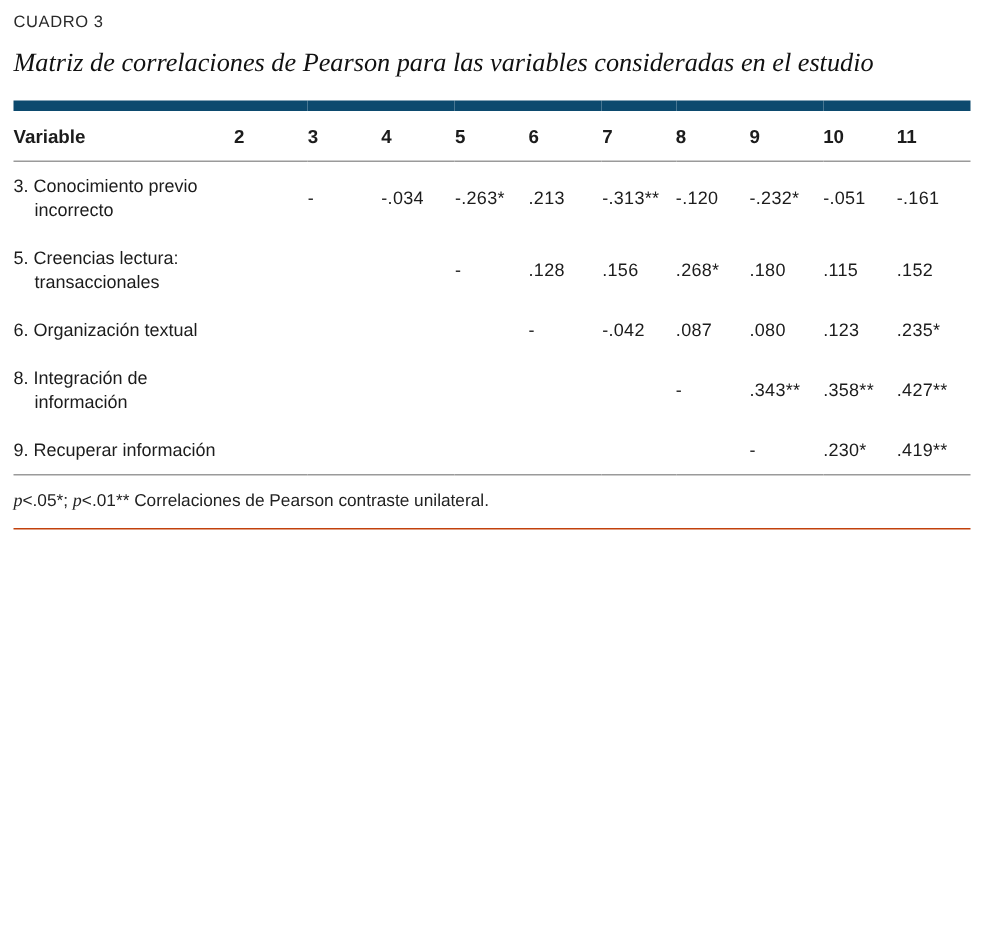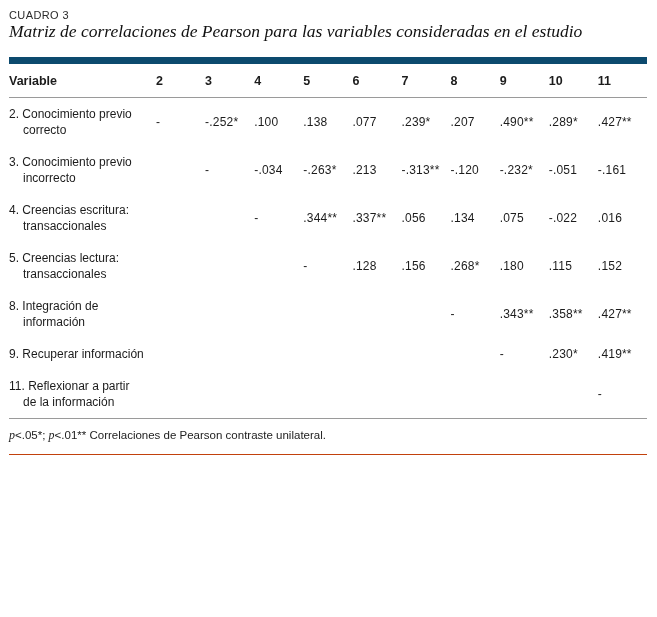--- a/index.html
+++ b/index.html
@@ -21,21 +21,21 @@
     font-size: 11px;
     letter-spacing: 0.4px;
     color: #2a2a2a;
   }
   .title {
     font-family: "Liberation Serif", serif;
     font-style: italic;
     font-weight: 400;
     font-size: 17.5px;
     color: #111111;
-    margin: 0 0 15px 0;
+    margin: 10px 0 15px 0;
   }
   table.corr-table {
     width: 100%;
     table-layout: fixed;
     border-collapse: collapse;
     border-top: 7px solid #0c4a6e;
     border-bottom: 1px solid #9a9a9a;
     font-size: 12px;
   }
   table.corr-table th.var-col {
@@ -97,81 +97,64 @@
           <th>7</th>
           <th>8</th>
           <th>9</th>
           <th>10</th>
           <th>11</th>
         </tr>
     </thead>
     <tbody id="table-body">
         <tr>
           <td class="var-cell">
-            <div class="line1">2. Conocimiento previo</div>
-            <div class="line2">correcto</div>
-          </td>
-          <td class="val-cell">-</td>
-          <td class="val-cell">-.252*</td>
-          <td class="val-cell">.100</td>
-          <td class="val-cell">.138</td>
-          <td class="val-cell">.077</td>
-          <td class="val-cell">.239*</td>
-          <td class="val-cell">.207</td>
-          <td class="val-cell">.490**</td>
-          <td class="val-cell">.289*</td>
-          <td class="val-cell">.427**</td>
-        </tr>
-        <tr>
-          <td class="var-cell">
             <div class="line1">3. Conocimiento previo</div>
             <div class="line2">incorrecto</div>
           </td>
           <td class="val-cell"></td>
           <td class="val-cell">-</td>
           <td class="val-cell">-.034</td>
           <td class="val-cell">-.263*</td>
           <td class="val-cell">.213</td>
           <td class="val-cell">-.313**</td>
           <td class="val-cell">-.120</td>
           <td class="val-cell">-.232*</td>
           <td class="val-cell">-.051</td>
           <td class="val-cell">-.161</td>
         </tr>
         <tr>
           <td class="var-cell">
-            <div class="line1">4. Creencias escritura:</div>
-            <div class="line2">transaccionales</div>
-          </td>
-          <td class="val-cell"></td>
-          <td class="val-cell"></td>
-          <td class="val-cell">-</td>
-          <td class="val-cell">.344**</td>
-          <td class="val-cell">.337**</td>
-          <td class="val-cell">.056</td>
-          <td class="val-cell">.134</td>
-          <td class="val-cell">.075</td>
-          <td class="val-cell">-.022</td>
-          <td class="val-cell">.016</td>
-        </tr>
-        <tr>
-          <td class="var-cell">
             <div class="line1">5. Creencias lectura:</div>
             <div class="line2">transaccionales</div>
           </td>
           <td class="val-cell"></td>
           <td class="val-cell"></td>
           <td class="val-cell"></td>
           <td class="val-cell">-</td>
           <td class="val-cell">.128</td>
           <td class="val-cell">.156</td>
           <td class="val-cell">.268*</td>
           <td class="val-cell">.180</td>
           <td class="val-cell">.115</td>
           <td class="val-cell">.152</td>
+        </tr>
+        <tr>
+          <td class="var-cell">
+            <div class="line1">6. Organización textual</div>
+          </td>
+          <td class="val-cell"></td>
+          <td class="val-cell"></td>
+          <td class="val-cell"></td>
+          <td class="val-cell"></td>
+          <td class="val-cell">-</td>
+          <td class="val-cell">-.042</td>
+          <td class="val-cell">.087</td>
+          <td class="val-cell">.080</td>
+          <td class="val-cell">.123</td>
+          <td class="val-cell">.235*</td>
         </tr>
         <tr>
           <td class="var-cell">
             <div class="line1">8. Integración de</div>
             <div class="line2">información</div>
           </td>
           <td class="val-cell"></td>
           <td class="val-cell"></td>
           <td class="val-cell"></td>
           <td class="val-cell"></td>
@@ -190,33 +173,17 @@
           <td class="val-cell"></td>
           <td class="val-cell"></td>
           <td class="val-cell"></td>
           <td class="val-cell"></td>
           <td class="val-cell"></td>
           <td class="val-cell"></td>
           <td class="val-cell">-</td>
           <td class="val-cell">.230*</td>
           <td class="val-cell">.419**</td>
         </tr>
-        <tr>
-          <td class="var-cell">
-            <div class="line1">11. Reflexionar a partir</div>
-            <div class="line2">de la información</div>
-          </td>
-          <td class="val-cell"></td>
-          <td class="val-cell"></td>
-          <td class="val-cell"></td>
-          <td class="val-cell"></td>
-          <td class="val-cell"></td>
-          <td class="val-cell"></td>
-          <td class="val-cell"></td>
-          <td class="val-cell"></td>
-          <td class="val-cell"></td>
-          <td class="val-cell">-</td>
-        </tr>
       </tbody>
   </table>
 
   <div class="footnote"><i>p</i><span>&lt;.05*; </span><i>p</i><span>&lt;.01** Correlaciones de Pearson contraste unilateral.</span></div>
 </div>
 
 </body></html>

